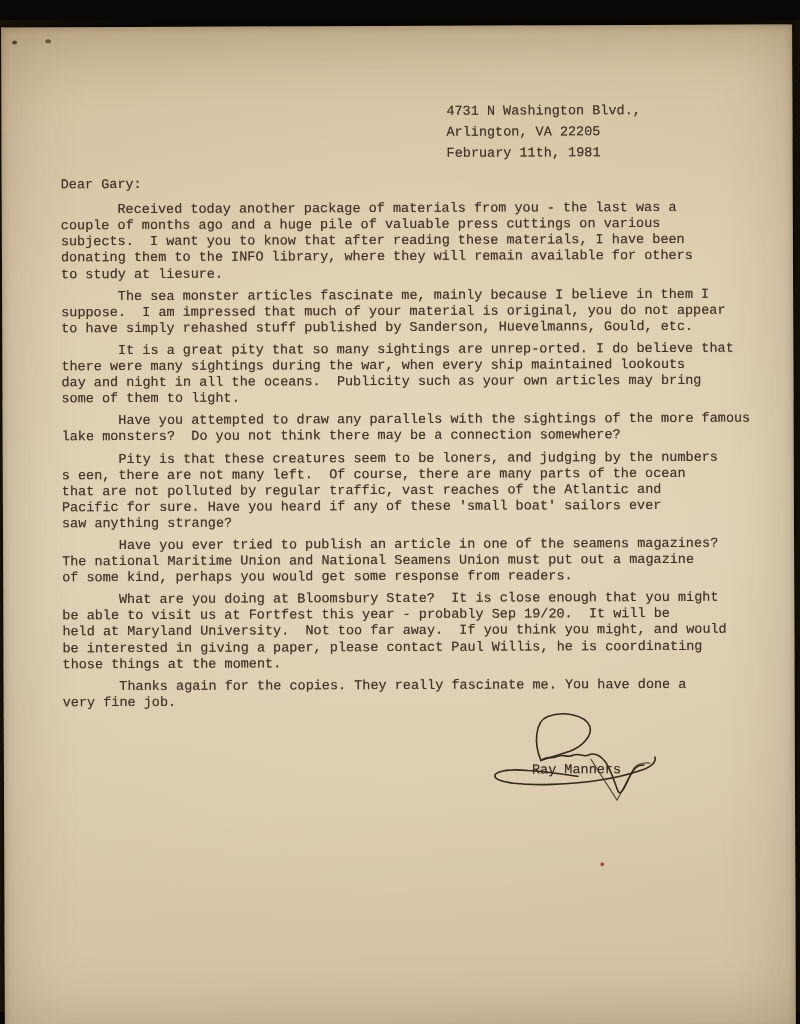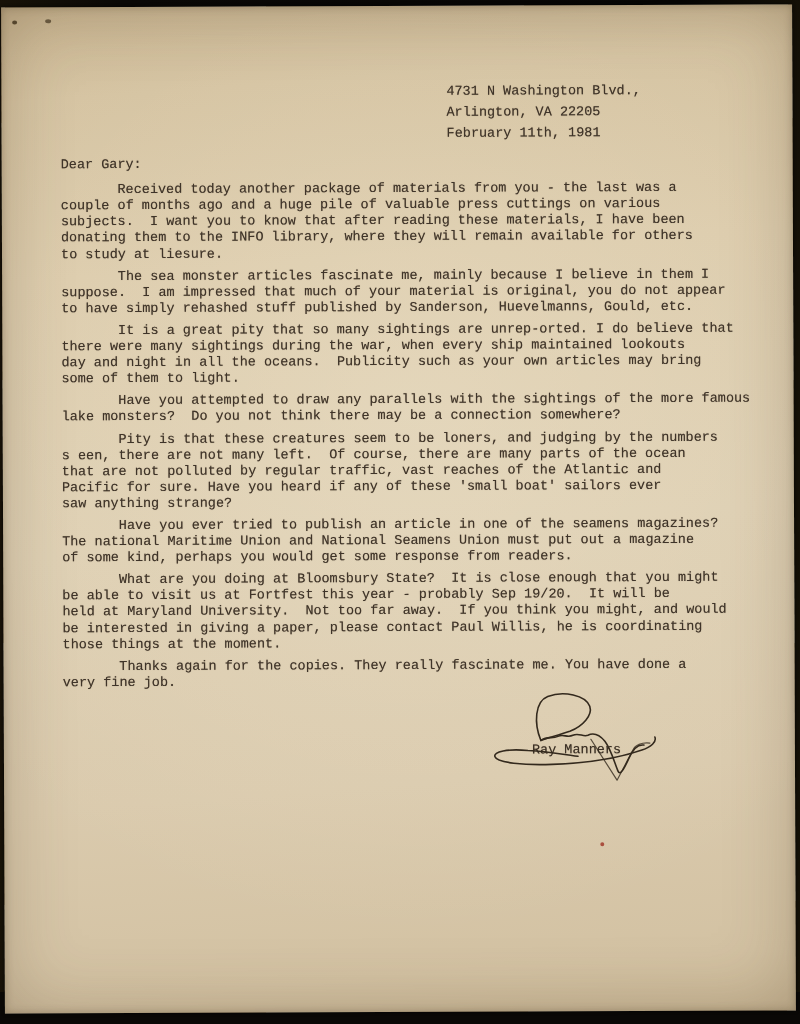--- a/index.html
+++ b/index.html
@@ -8,20 +8,21 @@
     width: 800px;
     height: 1024px;
     overflow: hidden;
     background: #0a0806;
   }
   .scene {
     position: relative;
     width: 800px;
     height: 992px;
     background: linear-gradient(90deg, #181208 0%, #0a0806 15%, #060504 85%, #141007 100%);
+    margin-top: 20px;
   }
   .paper {
     position: absolute;
     left: 3px;
     top: 6px;
     width: 791px;
     height: 1006px;
     transform: rotate(-0.22deg);
     transform-origin: 50% 50%;
     background:

